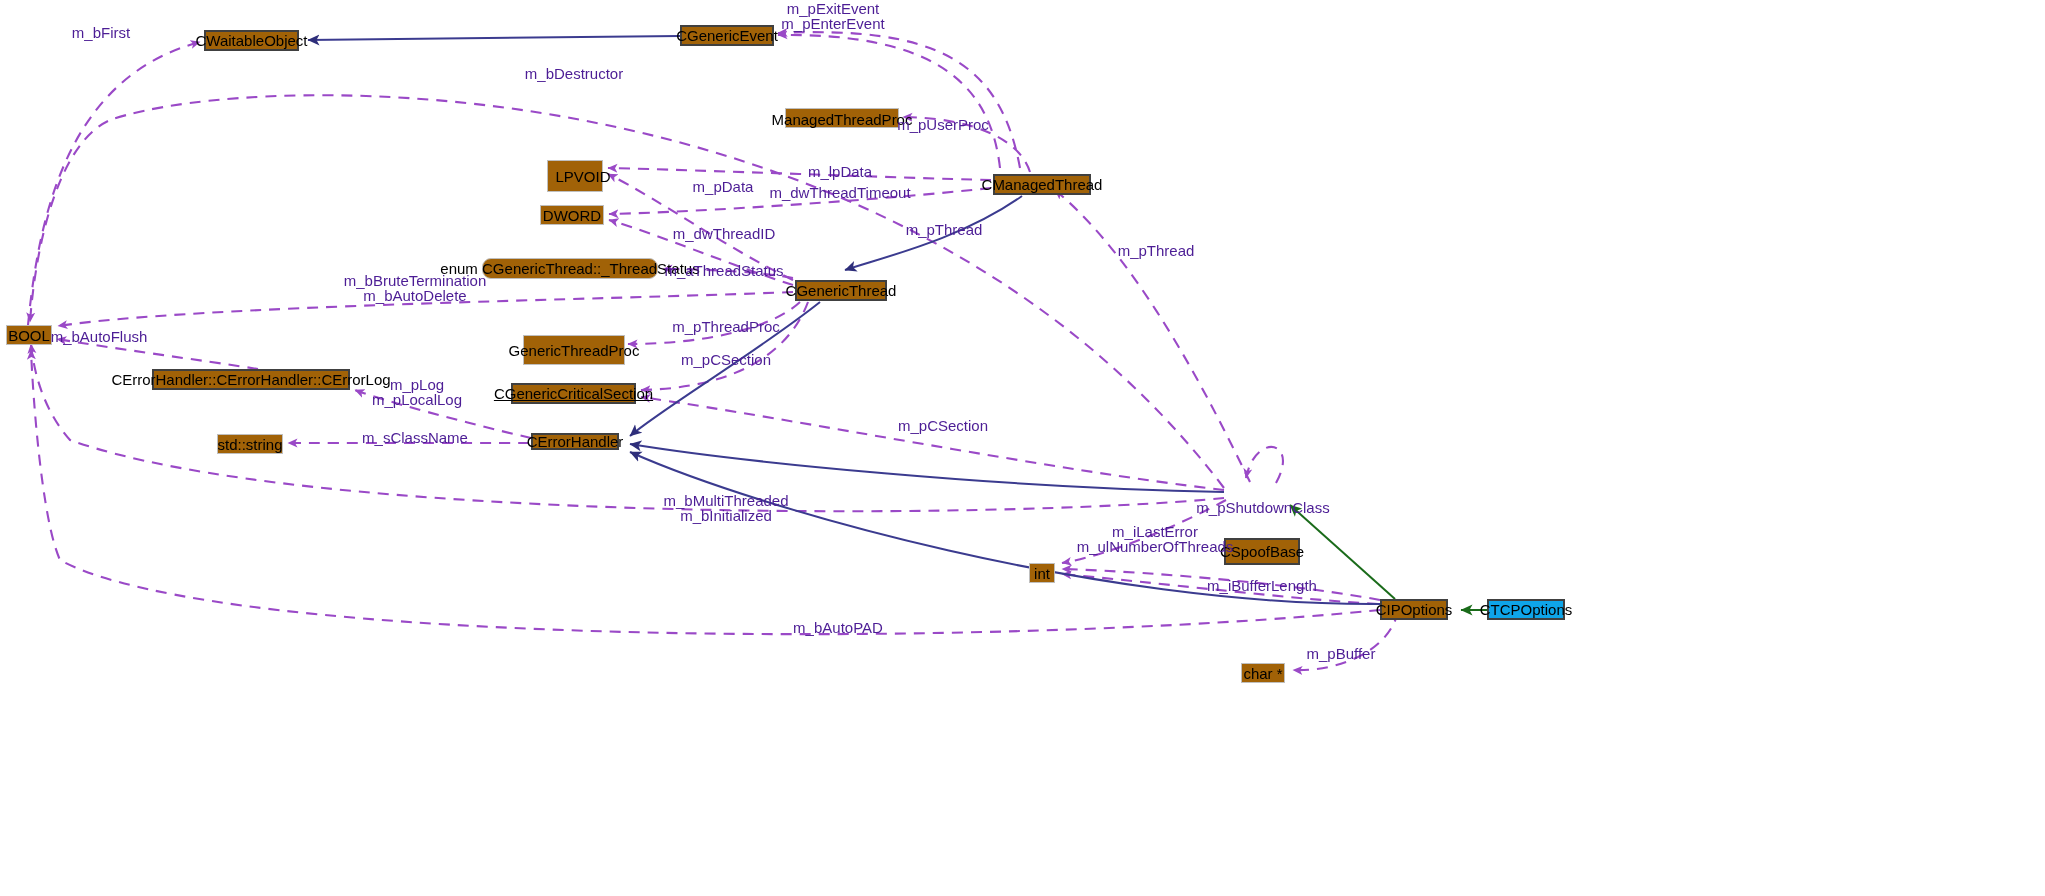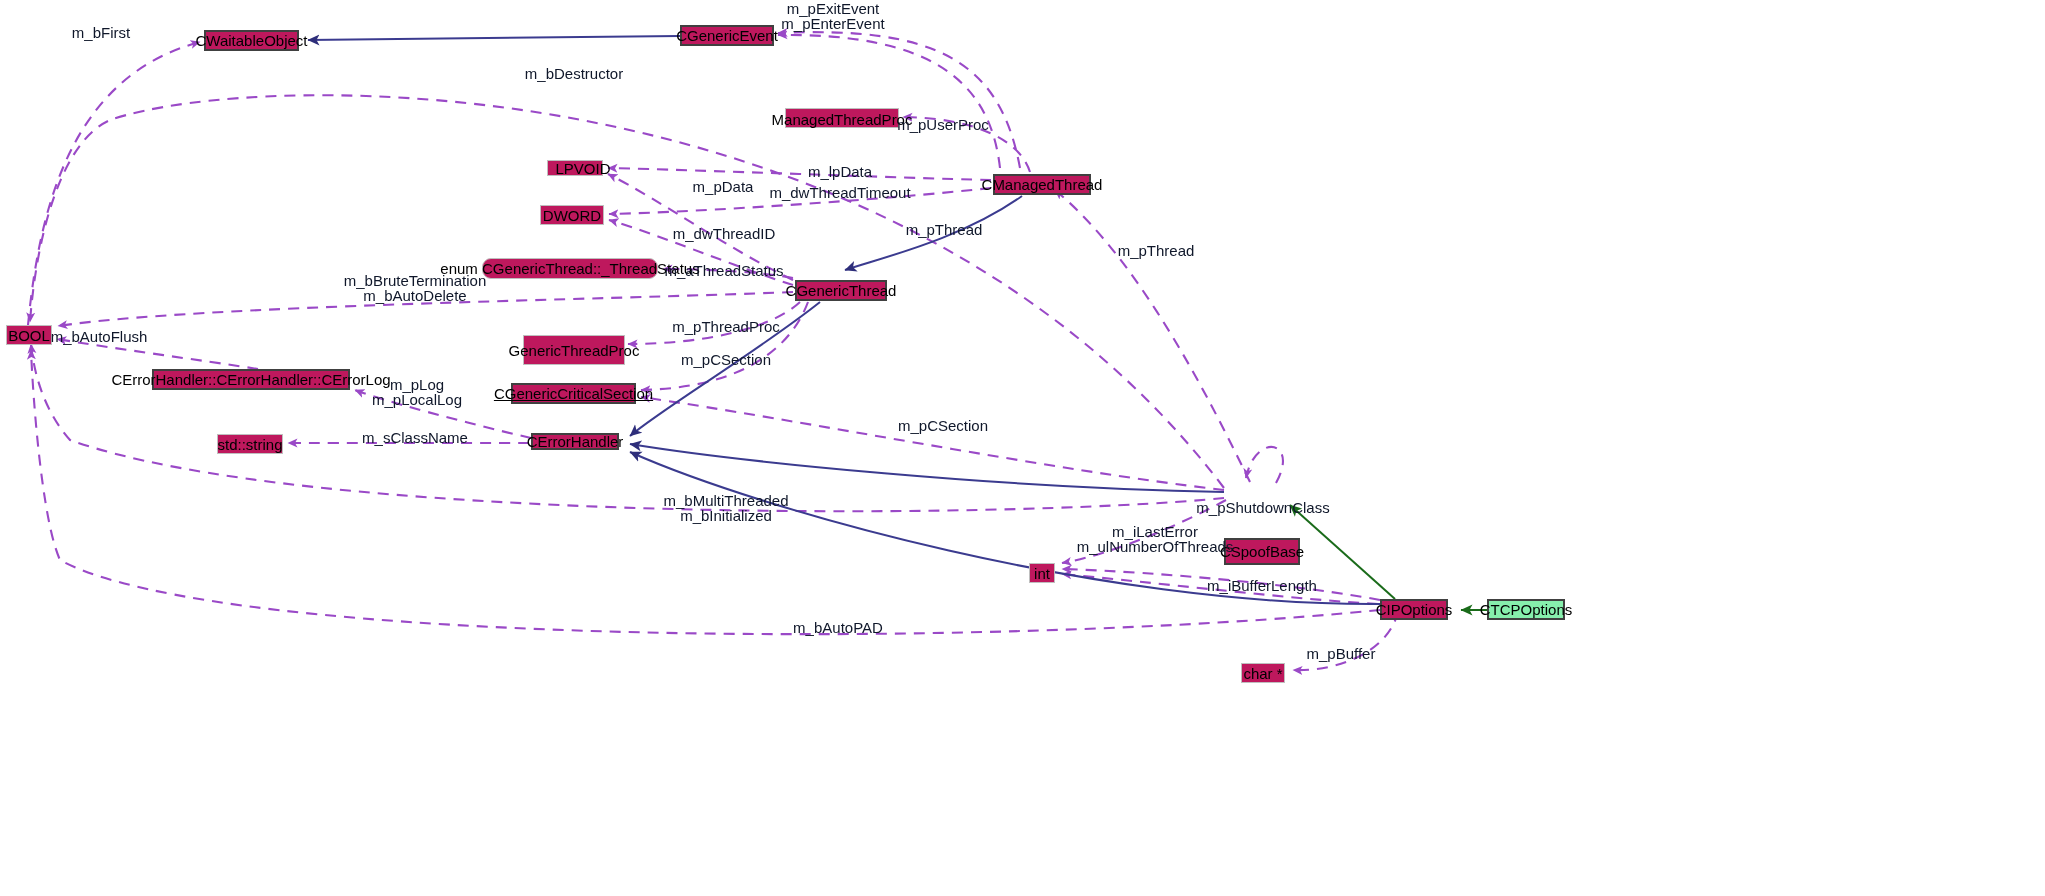--- a/index.html
+++ b/index.html
@@ -1,24 +1,24 @@
 <!DOCTYPE html>
 <html><head>
 <meta charset="utf-8">
 <style>
   html,body{margin:0;padding:0;background:#ffffff;}
   body{width:2045px;height:896px;overflow:hidden;font-family:"Liberation Sans",sans-serif;}
   #diagram{position:relative;width:2045px;height:896px;background:#fff;}
   svg#edges{position:absolute;left:0;top:0;width:2045px;height:896px;}
   .node{position:absolute;box-sizing:border-box;display:flex;align-items:center;justify-content:center;
-        font-size:15px;line-height:1;white-space:nowrap;color:#000;background:#be185d;}
+        font-size:15px;line-height:1;white-space:nowrap;color:#000;background:#a16207;}
   .node.solid{border:2px solid #404040;}
   .node.thin{border:1px solid #bfbfbf;}
-  .node.filled{border:2px solid #404040;background:#86efac;}
-  .elabel{position:absolute;font-size:15px;color:#0f172a;white-space:pre;line-height:15px;text-align:center;
+  .node.filled{border:2px solid #404040;background:#0ea5e9;}
+  .elabel{position:absolute;font-size:15px;color:#4c1d95;white-space:pre;line-height:15px;text-align:center;
           transform:translate(-50%,-50%);}
 </style>
 </head>
 <body>
 
 <div id="diagram">
 
   <svg id="edges" viewBox="0 0 2045 896">
     <defs>
       <marker id="ah-purple" markerWidth="11" markerHeight="11" refX="9.5" refY="5.5" orient="auto" markerUnits="userSpaceOnUse">
@@ -107,21 +107,21 @@
 
   <div class="node solid" style="left:204px;top:30px;width:95px;height:21px;">
     <span>CWaitableObject</span>
   </div>
   <div class="node solid" style="left:680px;top:25px;width:94px;height:21px;">
     <span>CGenericEvent</span>
   </div>
   <div class="node thin" style="left:785px;top:108px;width:114px;height:20px;align-items:flex-end;">
     <span>ManagedThreadProc</span>
   </div>
-  <div class="node thin" style="left:547px;top:160px;width:56px;height:16px;padding-left:16px;">
+  <div class="node thin" style="left:547px;top:160px;width:56px;height:32px;padding-left:16px;">
     <span>LPVOID</span>
   </div>
   <div class="node solid" style="left:993px;top:174px;width:98px;height:21px;">
     <span>CManagedThread</span>
   </div>
   <div class="node thin" style="left:540px;top:205px;width:64px;height:20px;">
     <span>DWORD</span>
   </div>
   <div class="node thin" style="left:482px;top:258px;width:176px;height:21px;border-radius:9px;">
     <span>enum CGenericThread::_ThreadStatus</span>

